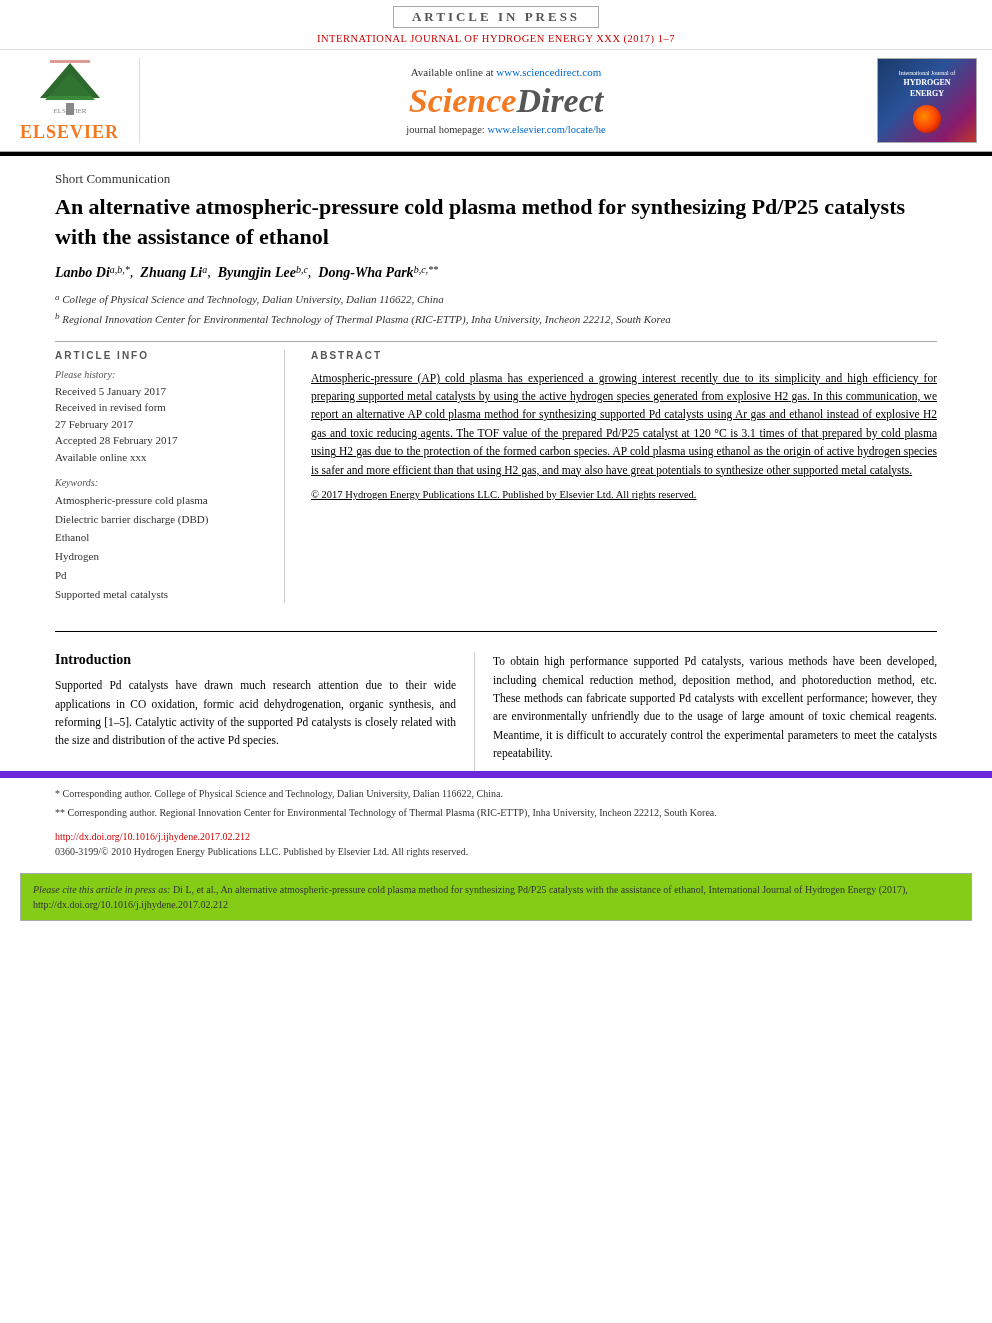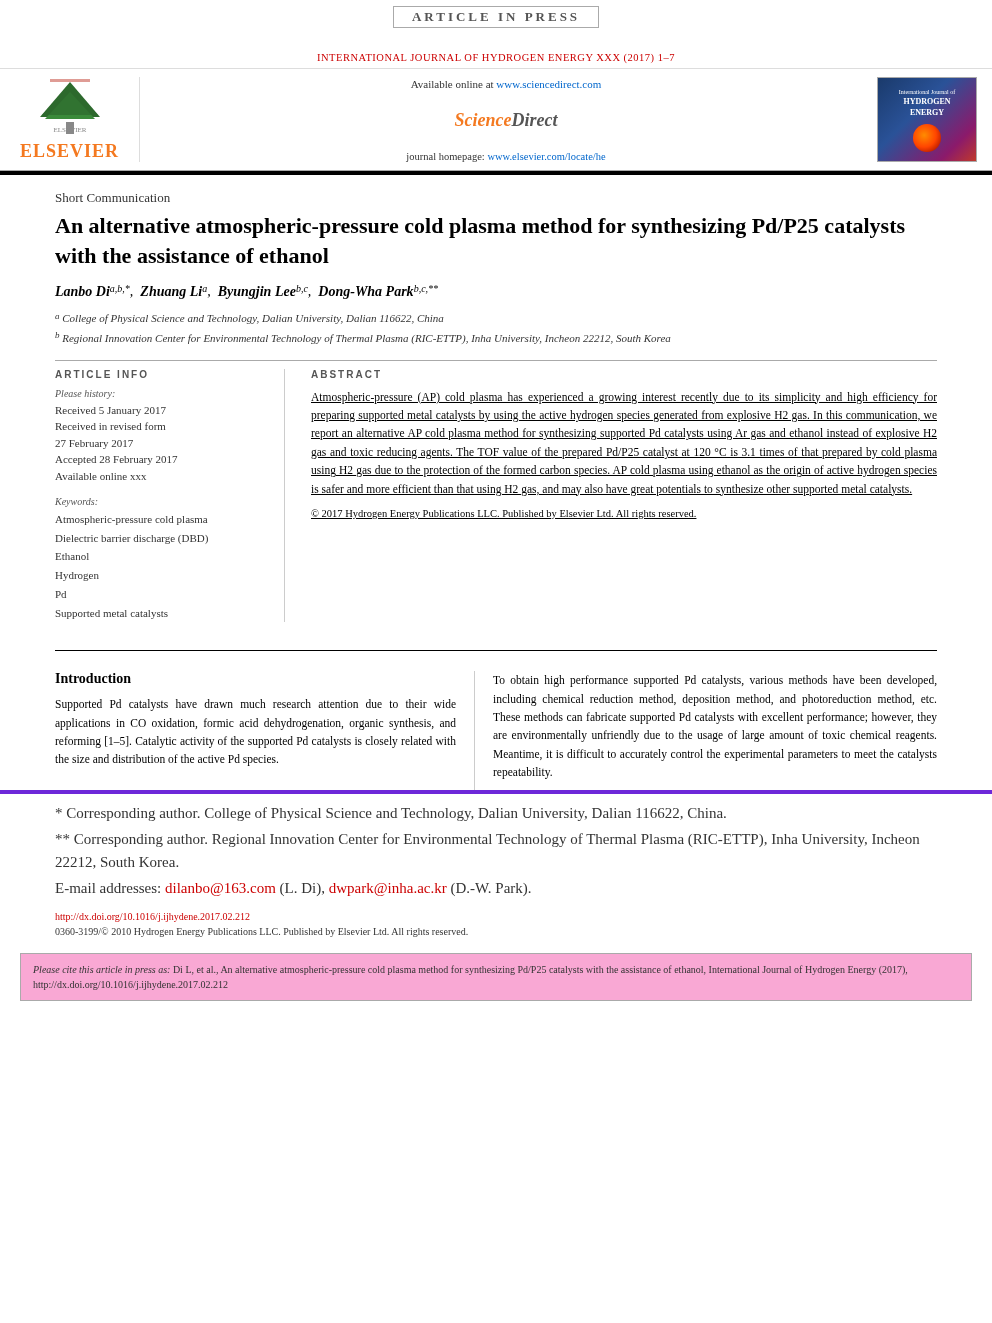--- a/index.html
+++ b/index.html
@@ -29,21 +29,20 @@
       padding: 2px 18px;
     }
 
     
     .journal-header-line {
       text-align: center;
       font-size: 10.5px;
       color: #c00;
       padding: 3px 0 5px 0;
       letter-spacing: 0.5px;
-      margin-top: 19px;
     }
 
     
     .top-header {
       display: flex;
       border-top: 1px solid #ddd;
       border-bottom: 1px solid #aaa;
       padding: 8px 10px;
       align-items: stretch;
       gap: 10px;
@@ -67,29 +66,29 @@
       color: #f47920;
       letter-spacing: 1px;
       margin-top: 4px;
     }
     .center-header {
       flex: 1;
       display: flex;
       flex-direction: column;
       align-items: center;
       justify-content: center;
-      gap: 20px;
+      gap: 4px;
     }
     .available-text {
       font-size: 11px;
       color: #333;
     }
     .available-text a { color: #0066cc; text-decoration: none; }
     .sciencedirect-logo {
-      font-size: 18px;
+      font-size: 34px;
       color: #f47920;
       font-weight: bold;
       font-style: italic;
     }
     .sciencedirect-logo .science-part { color: #f47920; }
     .sciencedirect-logo .direct-part { color: #555; }
     .journal-homepage {
       font-size: 10.5px;
       color: #333;
     }
@@ -277,22 +276,22 @@
       font-size: 11.5px;
       line-height: 1.6;
       color: #000;
       text-align: justify;
       margin-bottom: 8px;
     }
 
     
     .footnotes-area {
       padding: 8px 69px 5px 55px;
-      border-top: 4px solid #6d28d9;
-      font-size: 15px;
+      border-top: 7px solid #6d28d9;
+      font-size: 10px;
       color: #333;
     }
     .footnote-item {
       margin-bottom: 4px;
       line-height: 1.5;
     }
     .footnote-item a { color: #0066cc; text-decoration: none; }
     .footnote-item .fn-link { color: #c00; }
 
     .doi-line {
@@ -302,21 +301,21 @@
     .doi-line a { color: #c00; text-decoration: none; }
 
     .copyright-line {
       padding: 2px 55px 8px 55px;
       font-size: 10px;
       color: #333;
     }
 
     
     .citation-box {
-      background: #f9a8d4;
+      background: #84cc16;
       border: 1px solid #aaa;
       margin: 8px 20px 8px 20px;
       padding: 8px 12px;
       font-size: 10px;
       color: #333;
       line-height: 1.5;
     }
     .citation-box .cite-label { font-style: italic; }
 
     sub, sup { font-size: 75%; line-height: 0; position: relative; vertical-align: baseline; }
@@ -451,27 +450,20 @@
   </div>
 </div>
 
 <div class="footnotes-area">
   <div class="footnote-item">
     <span>* Corresponding author. College of Physical Science and Technology, Dalian University, Dalian 116622, China.</span>
   </div>
   <div class="footnote-item">
     <span>** Corresponding author. Regional Innovation Center for Environmental Technology of Thermal Plasma (RIC-ETTP), Inha University, Incheon 22212, South Korea.</span>
   </div>
-  <div class="footnote-item">
-    <span>E-mail addresses:</span>
-    <a class="fn-link" href="#">dilanbo@163.com</a>
-    <span>(L. Di),</span>
-    <a class="fn-link" href="#">dwpark@inha.ac.kr</a>
-    <span>(D.-W. Park).</span>
-  </div>
 </div>
 
 <div class="doi-line">
   <a class="fn-link" href="#">http://dx.doi.org/10.1016/j.ijhydene.2017.02.212</a>
 </div>
 
 <div class="copyright-line">0360-3199/© 2010 Hydrogen Energy Publications LLC. Published by Elsevier Ltd. All rights reserved.</div>
 
 <div class="citation-box">
   <span class="cite-label">Please cite this article in press as: </span>

